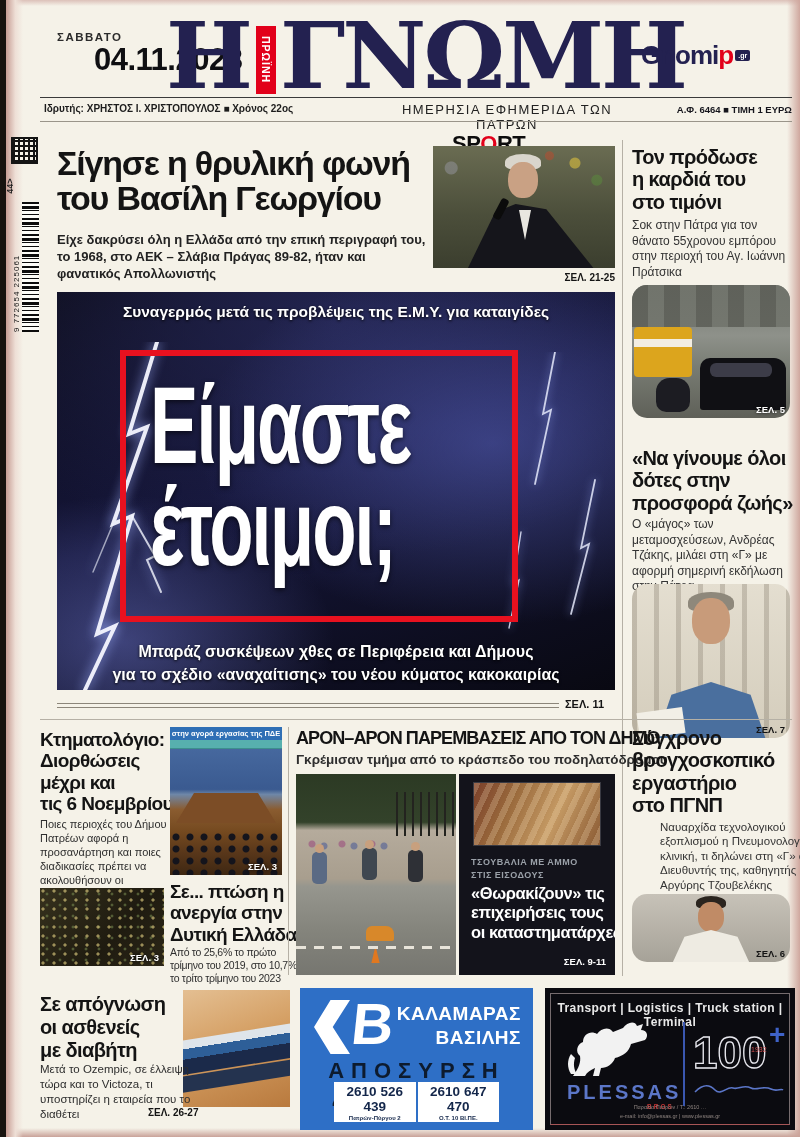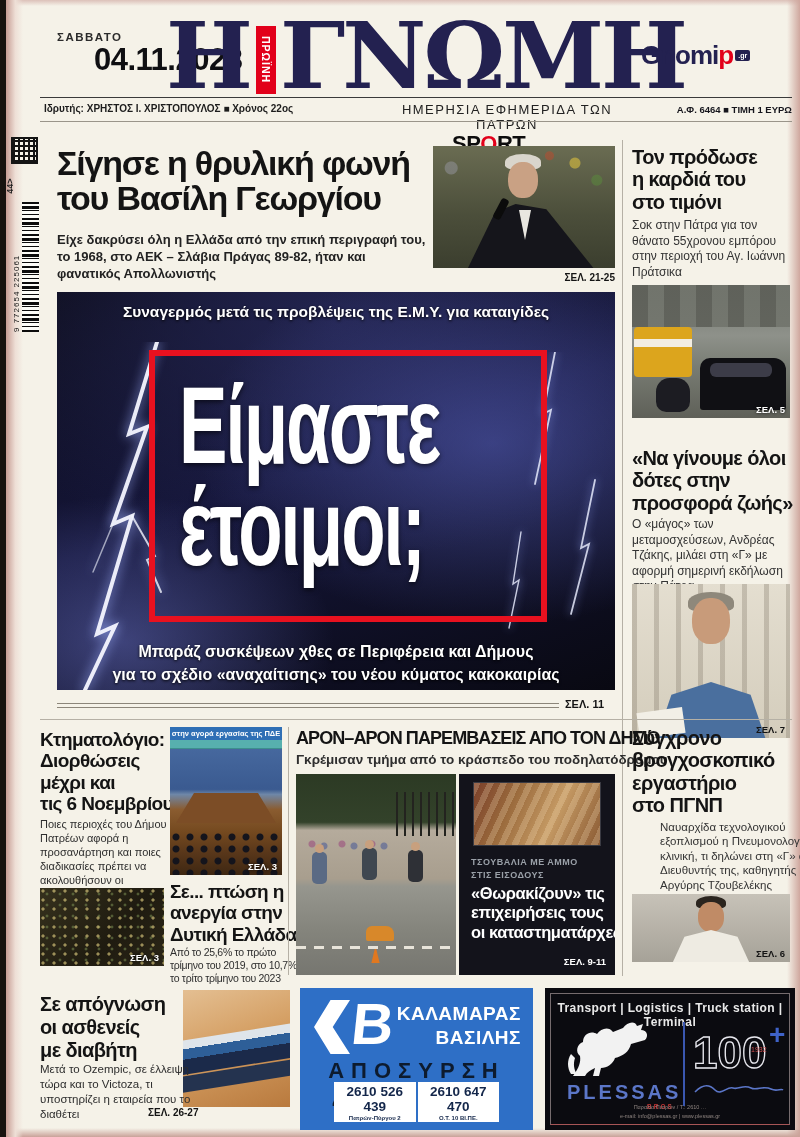--- a/index.html
+++ b/index.html
@@ -57,21 +57,21 @@
   .sp-suit{position:absolute;left:34px;bottom:-2px;width:128px;height:66px;background:#15151b;
            clip-path:polygon(0 100%,22% 12%,38% 0,62% 8%,100% 100%);}
   .sp-shirt{position:absolute;left:86px;bottom:28px;width:12px;height:30px;background:#e8e6e0;
             clip-path:polygon(0 0,100% 0,50% 100%);}
   .sp-mic{position:absolute;left:64px;top:52px;width:8px;height:22px;background:#0b0b0b;border-radius:3px;transform:rotate(28deg);}
   .sport-page{left:433px;top:272px;width:182px;text-align:right;font-size:10px;}
   .vdiv{border-left:1px solid #b5b0a5;}
   
   .rc-h{left:632px;font-size:20px;line-height:1.12;letter-spacing:-.6px;}
   .rc-deck{left:632px;width:160px;font-size:12px;line-height:1.3;color:#333;}
-  .rc-photo{left:632px;width:158px;overflow:hidden;}
+  .rc-photo{left:632px;width:158px;overflow:hidden;border-radius:15px;}
   .ph-page{position:absolute;right:5px;bottom:3px;font-size:9.5px;font-weight:800;color:#fff;text-shadow:0 0 3px #000;}
   .ph-page.dark{color:#141414;text-shadow:none;}
   .photo1{top:285px;height:133px;background:linear-gradient(180deg,#70746c 0%,#8e918a 38%,#787c73 62%,#5f6058 100%);}
   .p1-bld{position:absolute;left:0;top:0;width:100%;height:42px;
           background:repeating-linear-gradient(90deg,#5d5f58 0 16px,#71746c 16px 32px);opacity:.9;}
   .p1-amb{position:absolute;left:2px;top:42px;width:58px;height:50px;background:#dca51d;border-radius:4px;}
   .p1-amb::after{content:"";position:absolute;left:0;top:12px;width:100%;height:8px;background:#f2ede2;}
   .p1-moto{position:absolute;left:24px;bottom:6px;width:34px;height:34px;background:#1c1c22;border-radius:40% 40% 30% 30%;}
   .p1-car{position:absolute;right:4px;bottom:8px;width:86px;height:52px;background:#101014;border-radius:10px 12px 3px 3px;}
   .p1-car::after{content:"";position:absolute;left:10px;top:5px;width:62px;height:14px;background:#3c3c48;border-radius:6px;}
@@ -87,21 +87,21 @@
   .p3-face{position:absolute;left:66px;top:8px;width:26px;height:30px;background:#c08b66;border-radius:46%;}
   .p3-shirt{position:absolute;left:40px;bottom:-2px;width:78px;height:34px;background:#eeebe2;
             clip-path:polygon(0 100%,16% 20%,50% 0,84% 20%,100% 100%);}
   
   .main{left:57px;top:292px;width:558px;height:398px;overflow:hidden;
     background:radial-gradient(ellipse 420px 260px at 78% 38%,rgba(86,96,185,.55),transparent 70%),
                radial-gradient(ellipse 300px 210px at 12% 88%,rgba(116,126,215,.45),transparent 70%),
                radial-gradient(ellipse 520px 300px at 50% 8%,rgba(38,40,88,.85),transparent 78%),
                linear-gradient(160deg,#0b0b16 0%,#15163a 45%,#090912 100%);}
   .m-kick{top:9px;width:100%;text-align:center;color:#fff;font-weight:700;font-size:15.5px;line-height:1.45;text-shadow:0 1px 3px #000;}
-  .redbox{left:92px;top:58px;width:398px;height:272px;border:6px solid #e8111f;padding:18px 0 0 24px;}
+  .redbox{left:63px;top:58px;width:398px;height:272px;border:6px solid #e8111f;padding:18px 0 0 24px;}
   .redbox .bigline{font-size:110px;font-weight:800;line-height:.93;letter-spacing:-3px;color:#fff;
                    transform:scaleX(.66);transform-origin:0 0;text-shadow:0 2px 6px rgba(0,0,0,.6);}
   .m-deck{top:348px;width:100%;text-align:center;color:#fff;font-weight:700;font-size:16px;line-height:1.45;text-shadow:0 1px 3px #000;}
   .main-rule{left:57px;top:703px;width:502px;height:5px;border-top:1.5px solid #8c867a;border-bottom:1.5px solid #8c867a;}
   .page11{left:565px;top:698px;font-size:11px;}
   .rule3{left:40px;top:719px;width:752px;border-top:1px solid #b5b0a5;}
   
   .c1-h{left:40px;top:729px;font-size:19px;line-height:1.12;letter-spacing:-.6px;}
   .c1-deck{left:40px;top:817px;width:128px;font-size:11px;line-height:1.28;}
   .c1-photo{left:40px;top:888px;width:124px;height:78px;overflow:hidden;

